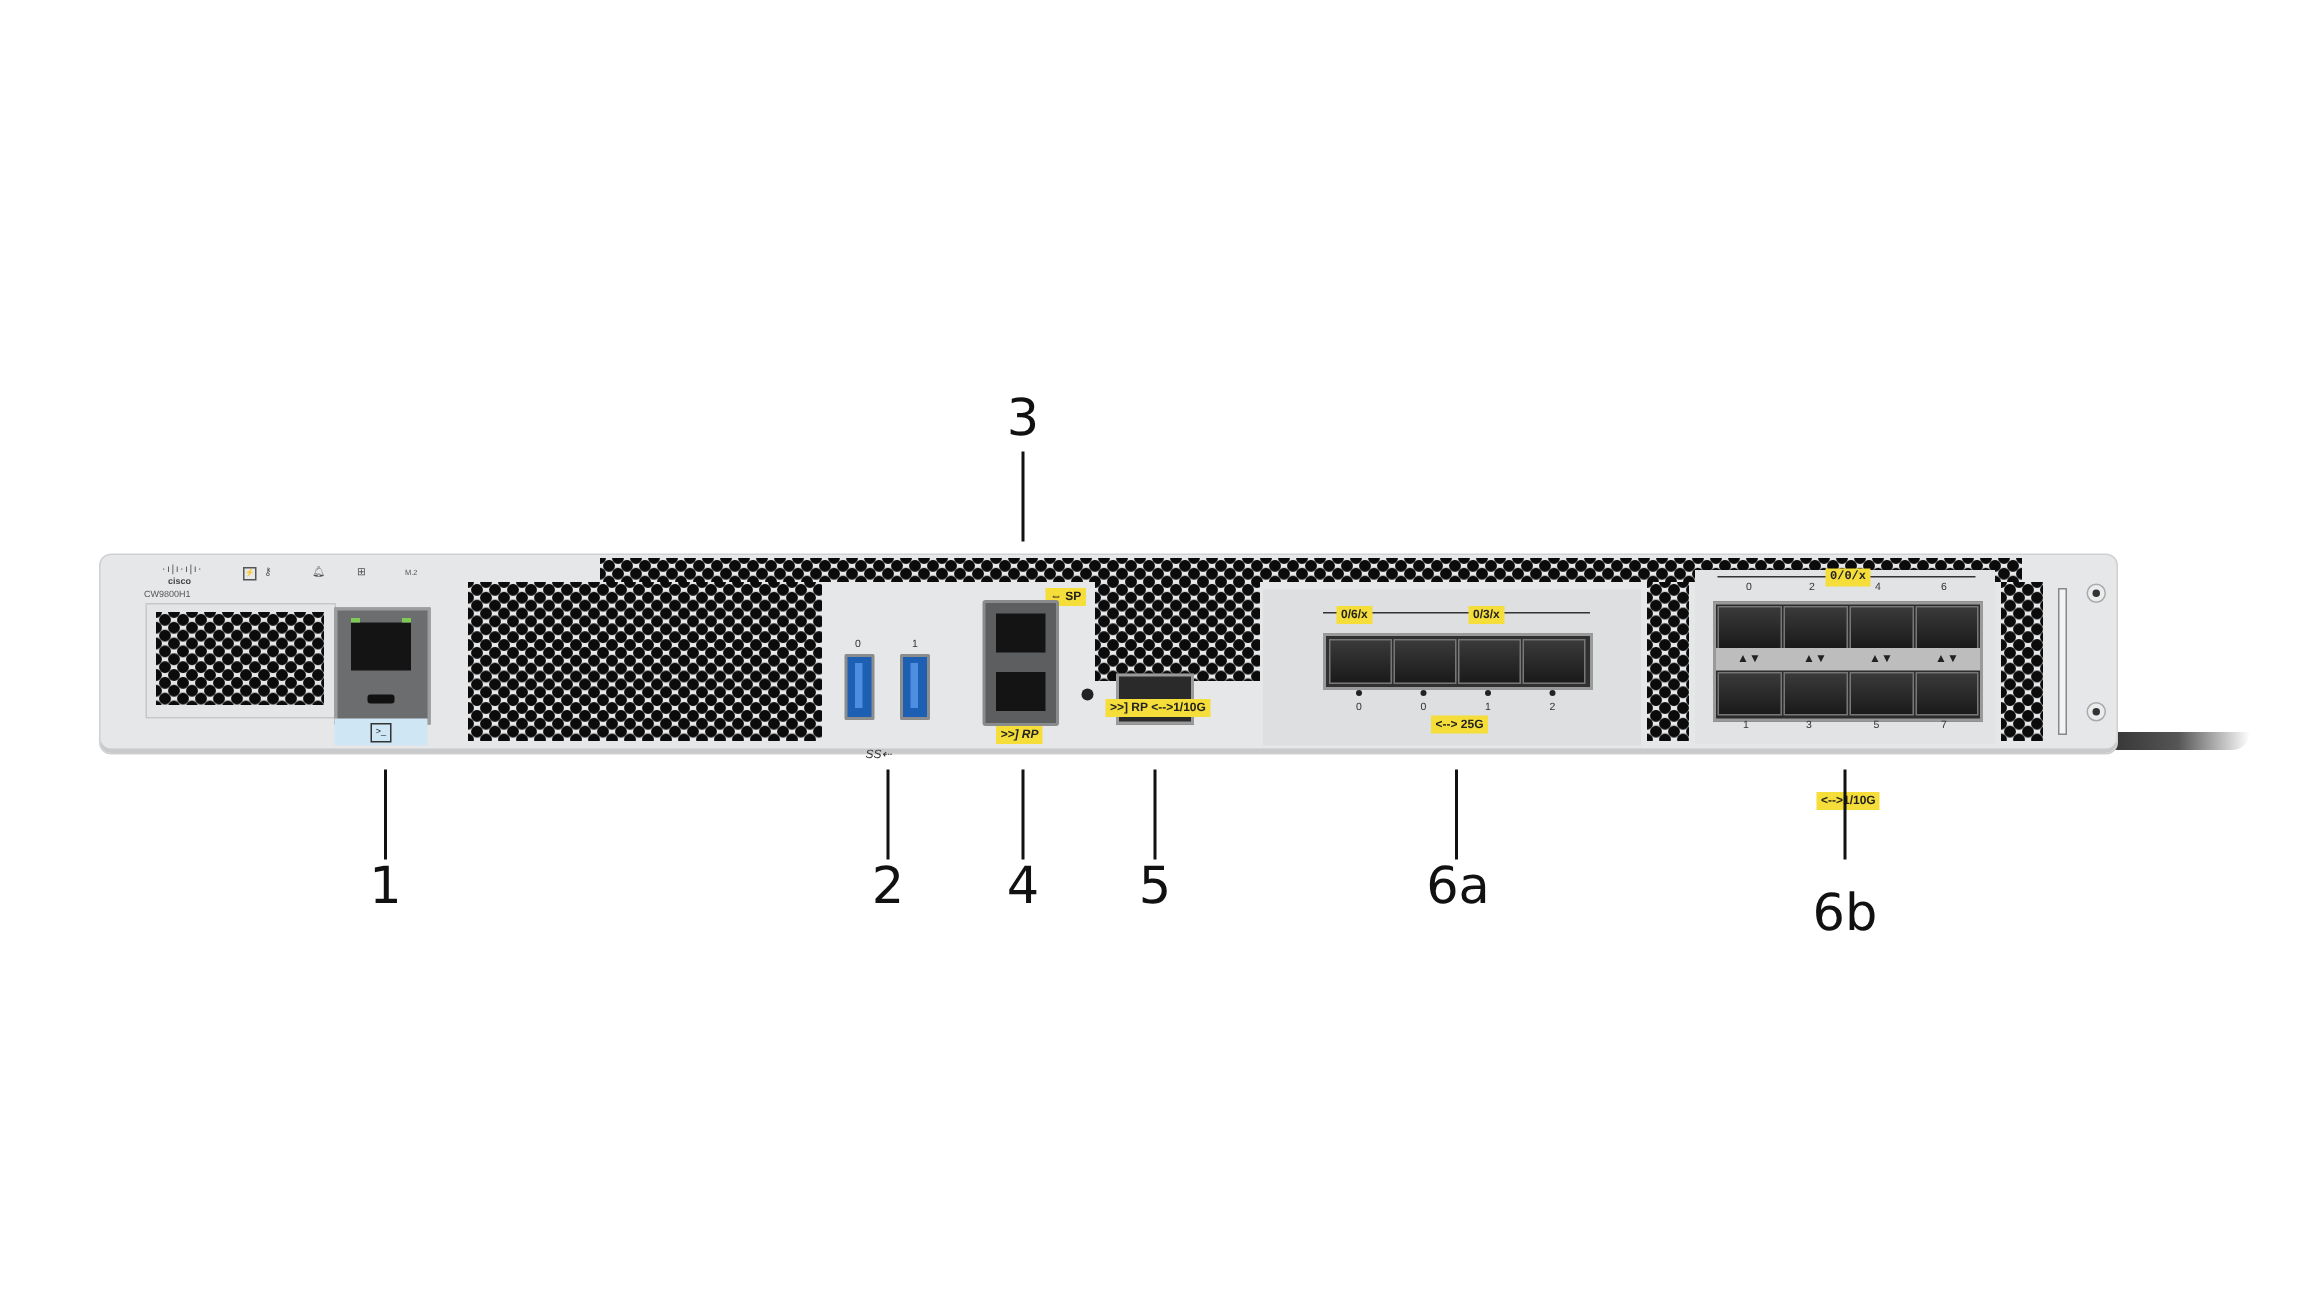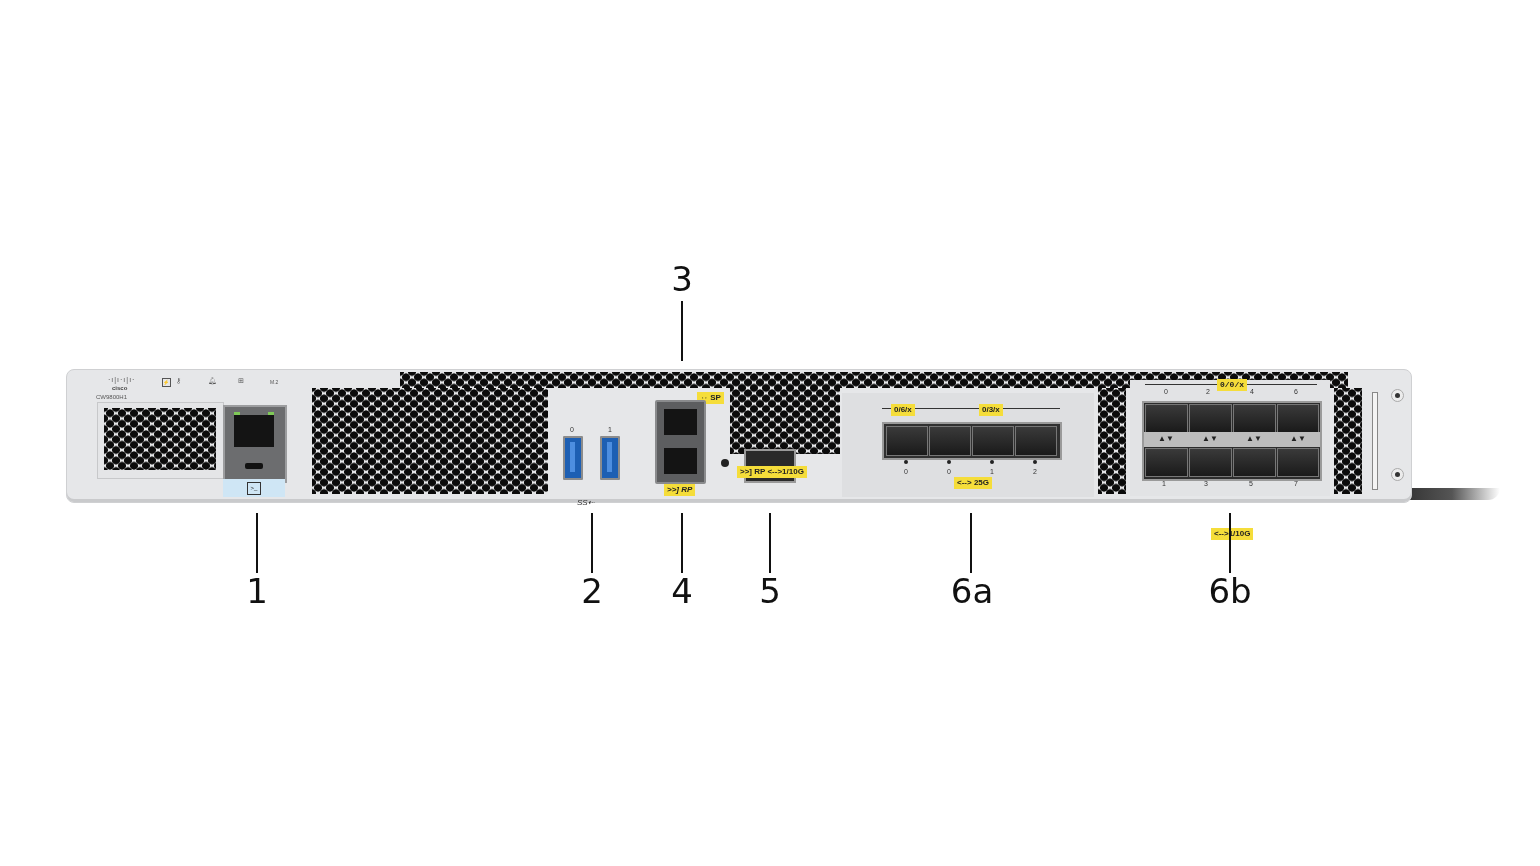--- a/index.html
+++ b/index.html
@@ -143,13 +143,13 @@
 <div class="callout-line" style="left:681px; top:513px; height:60px;"></div>
 <div class="callout-num" style="left:682px; top:574px;">4</div>
 
 <div class="callout-line" style="left:769px; top:513px; height:60px;"></div>
 <div class="callout-num" style="left:770px; top:574px;">5</div>
 
 <div class="callout-line" style="left:970px; top:513px; height:60px;"></div>
 <div class="callout-num" style="left:972px; top:574px;">6a</div>
 
 <div class="callout-line" style="left:1229px; top:513px; height:60px;"></div>
-<div class="callout-num" style="left:1230px; top:574px;">6b</div>
+<div class="callout-num" style="left:1230px; top:592px;">6b</div>
 
 </body></html>

